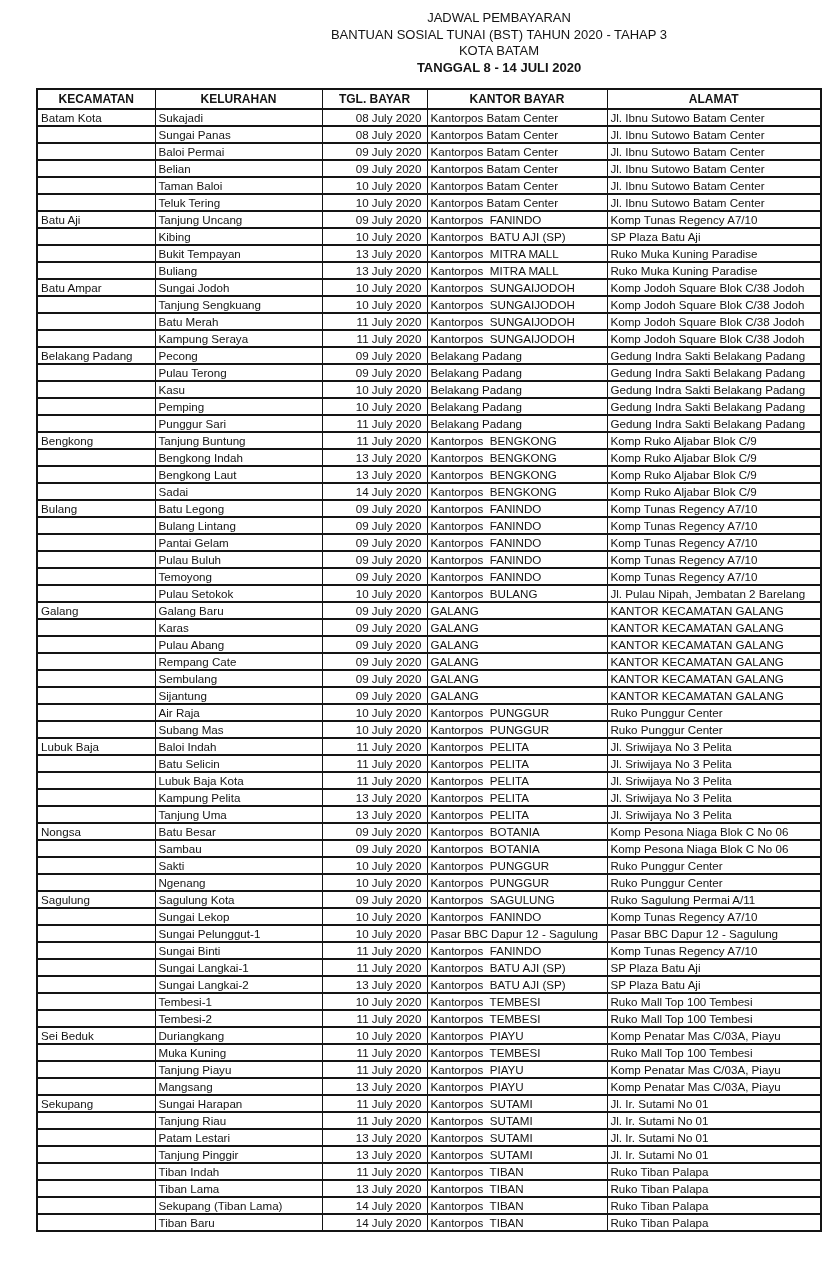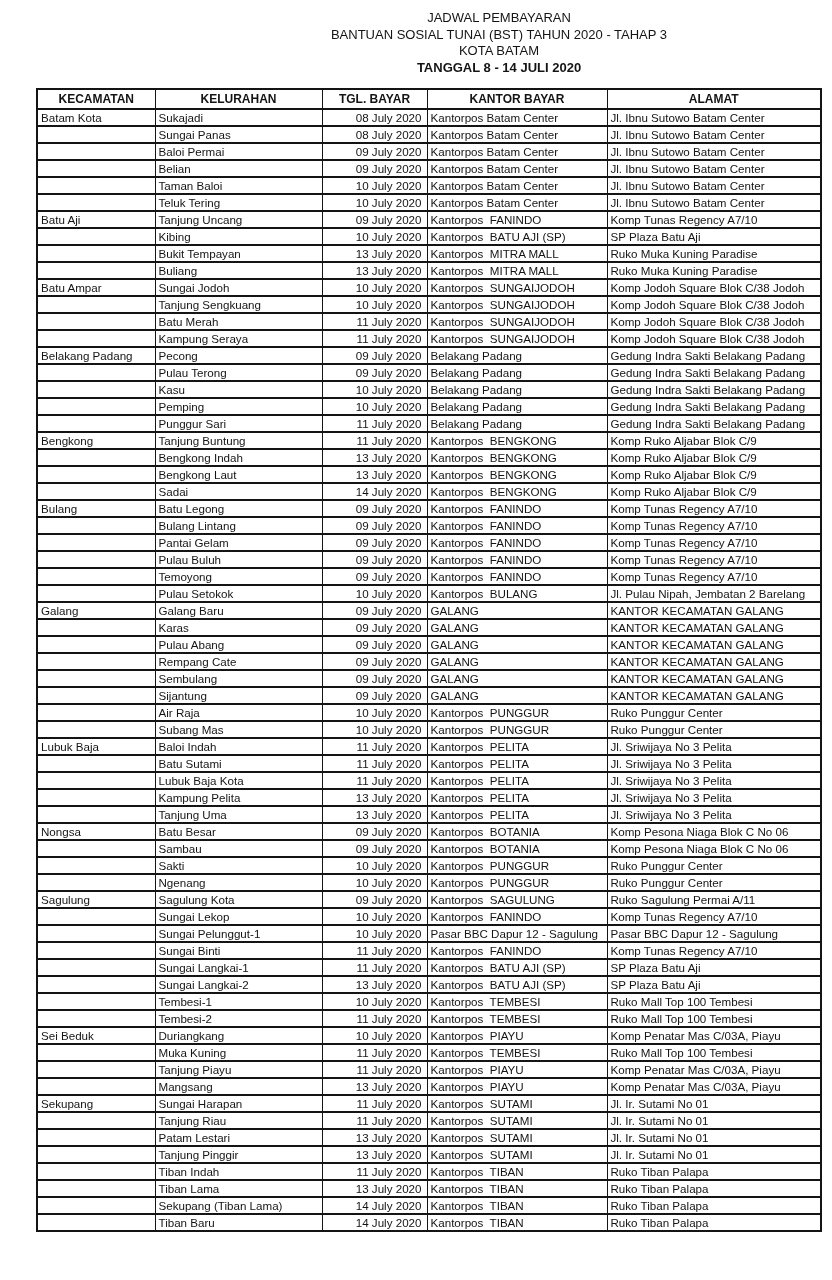--- a/index.html
+++ b/index.html
@@ -349,21 +349,21 @@
       </tr>
       <tr>
         <td class="c0">Lubuk Baja</td>
         <td class="c1">Baloi Indah</td>
         <td class="c2">11 July 2020</td>
         <td class="c3">Kantorpos  PELITA</td>
         <td class="c4">Jl. Sriwijaya No 3 Pelita</td>
       </tr>
       <tr>
         <td class="c0"></td>
-        <td class="c1">Batu Sutami</td>
+        <td class="c1">Batu Selicin</td>
         <td class="c2">11 July 2020</td>
         <td class="c3">Kantorpos  PELITA</td>
         <td class="c4">Jl. Sriwijaya No 3 Pelita</td>
       </tr>
       <tr>
         <td class="c0"></td>
         <td class="c1">Lubuk Baja Kota</td>
         <td class="c2">11 July 2020</td>
         <td class="c3">Kantorpos  PELITA</td>
         <td class="c4">Jl. Sriwijaya No 3 Pelita</td>

